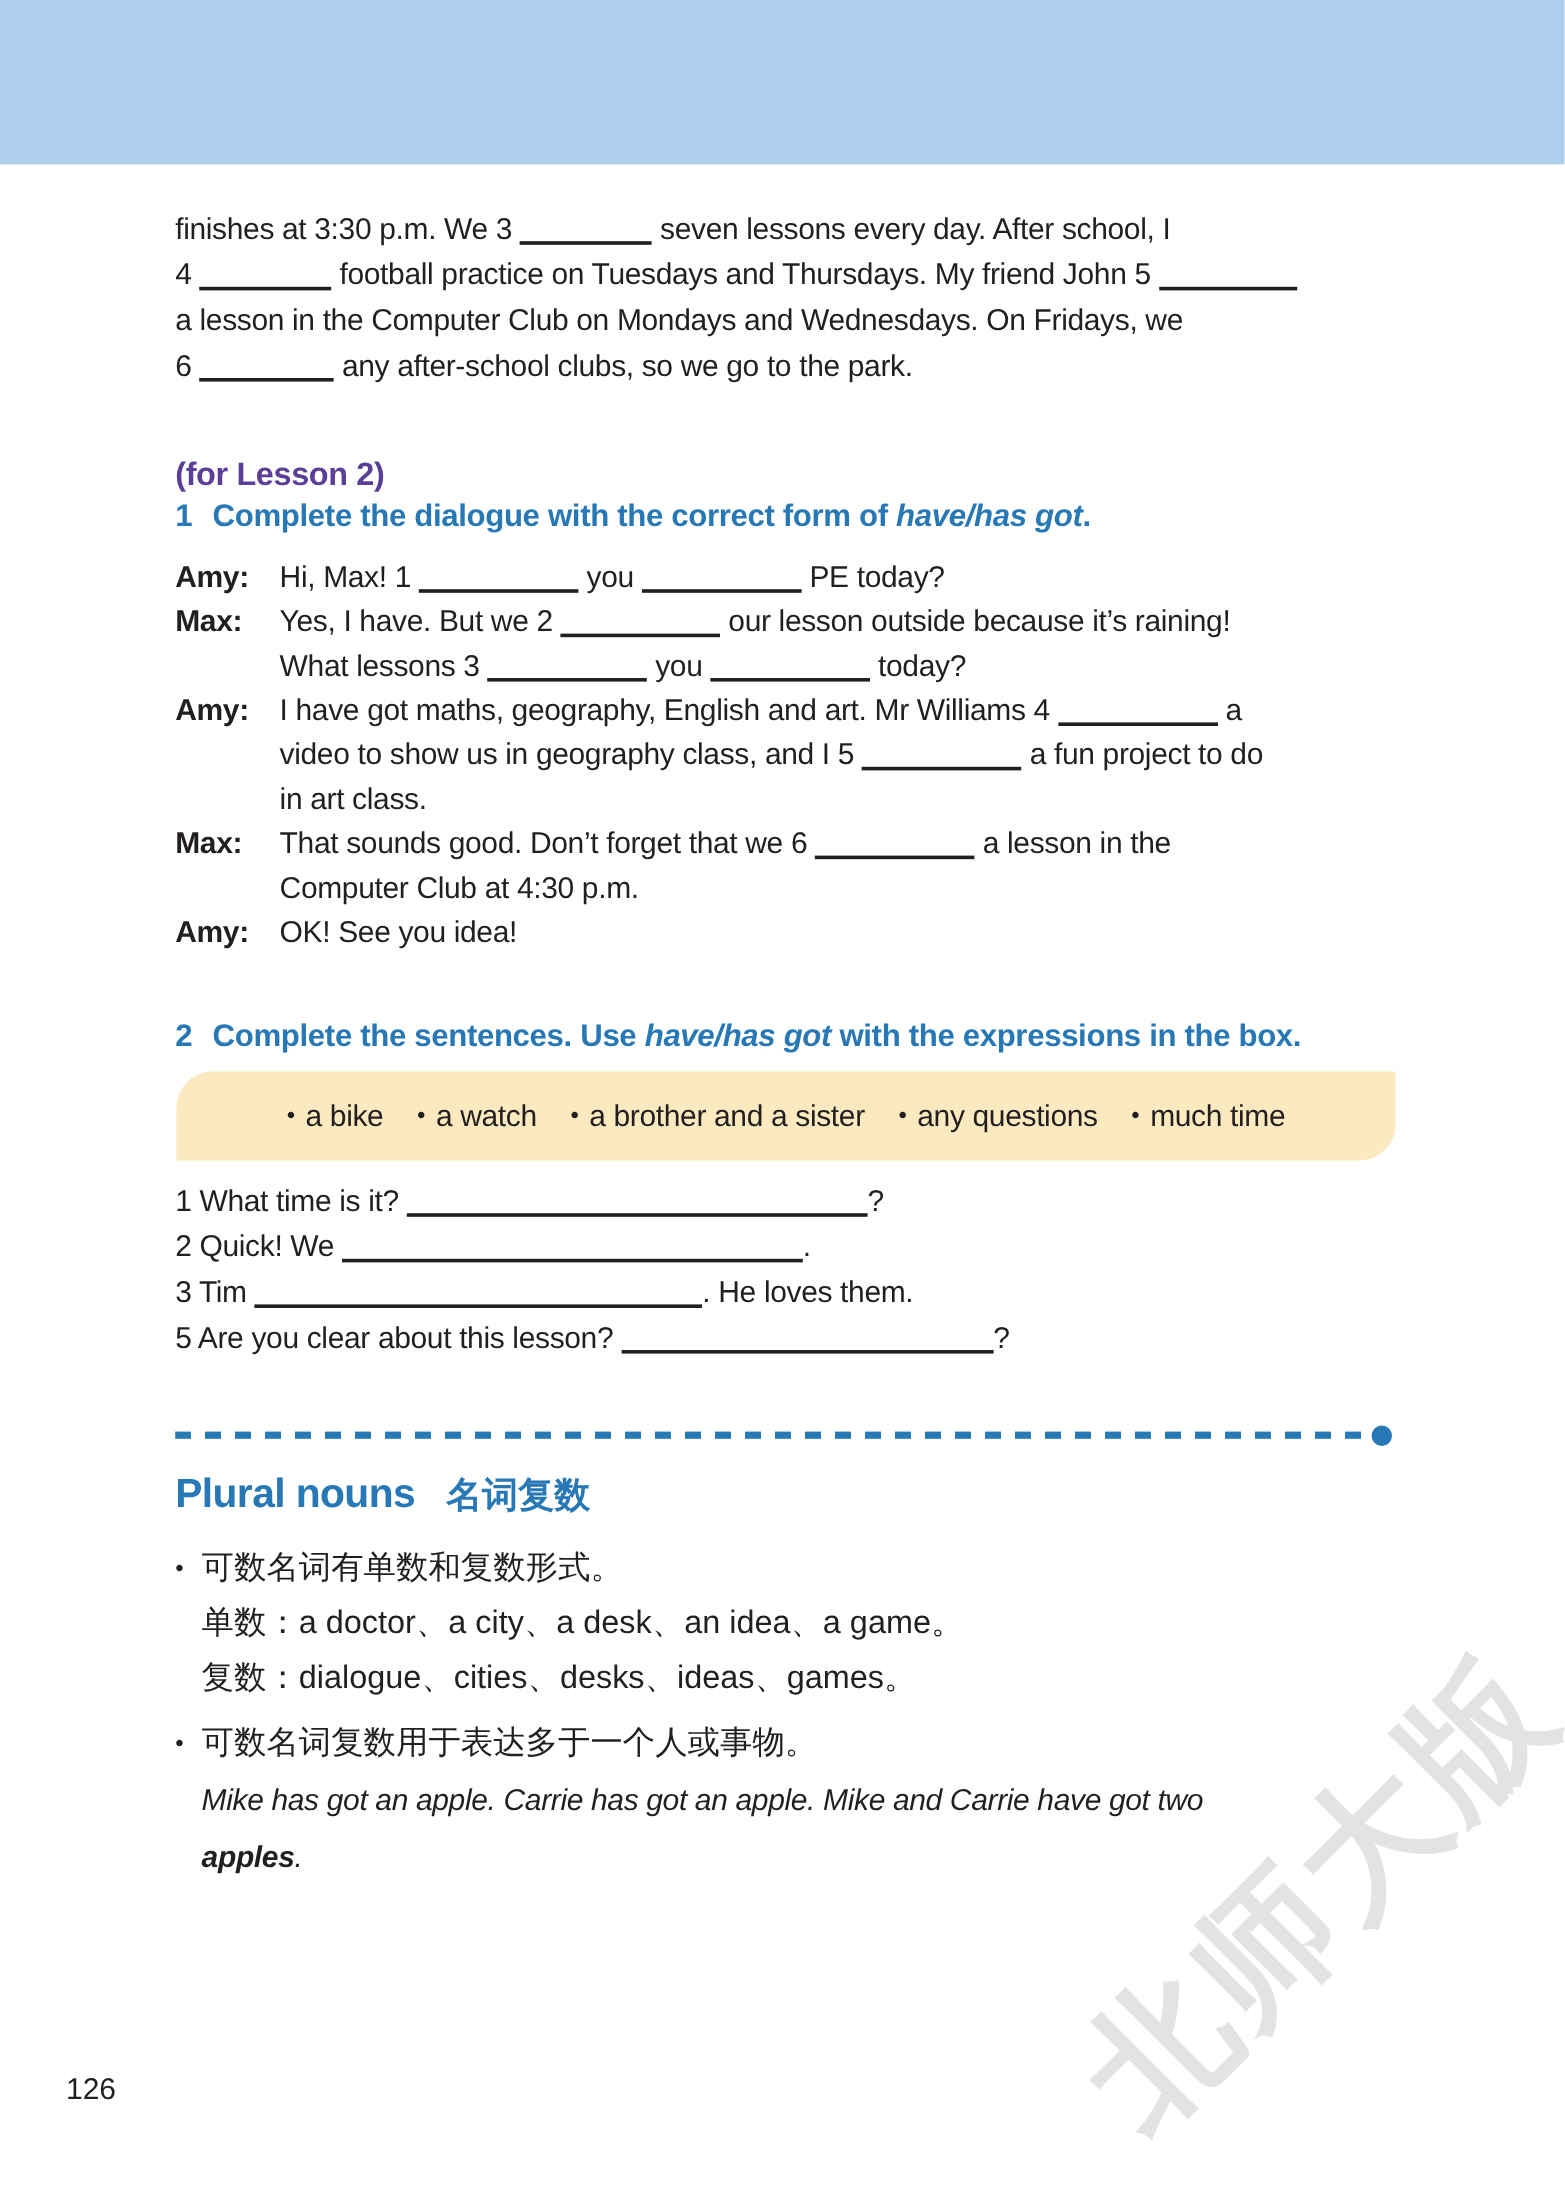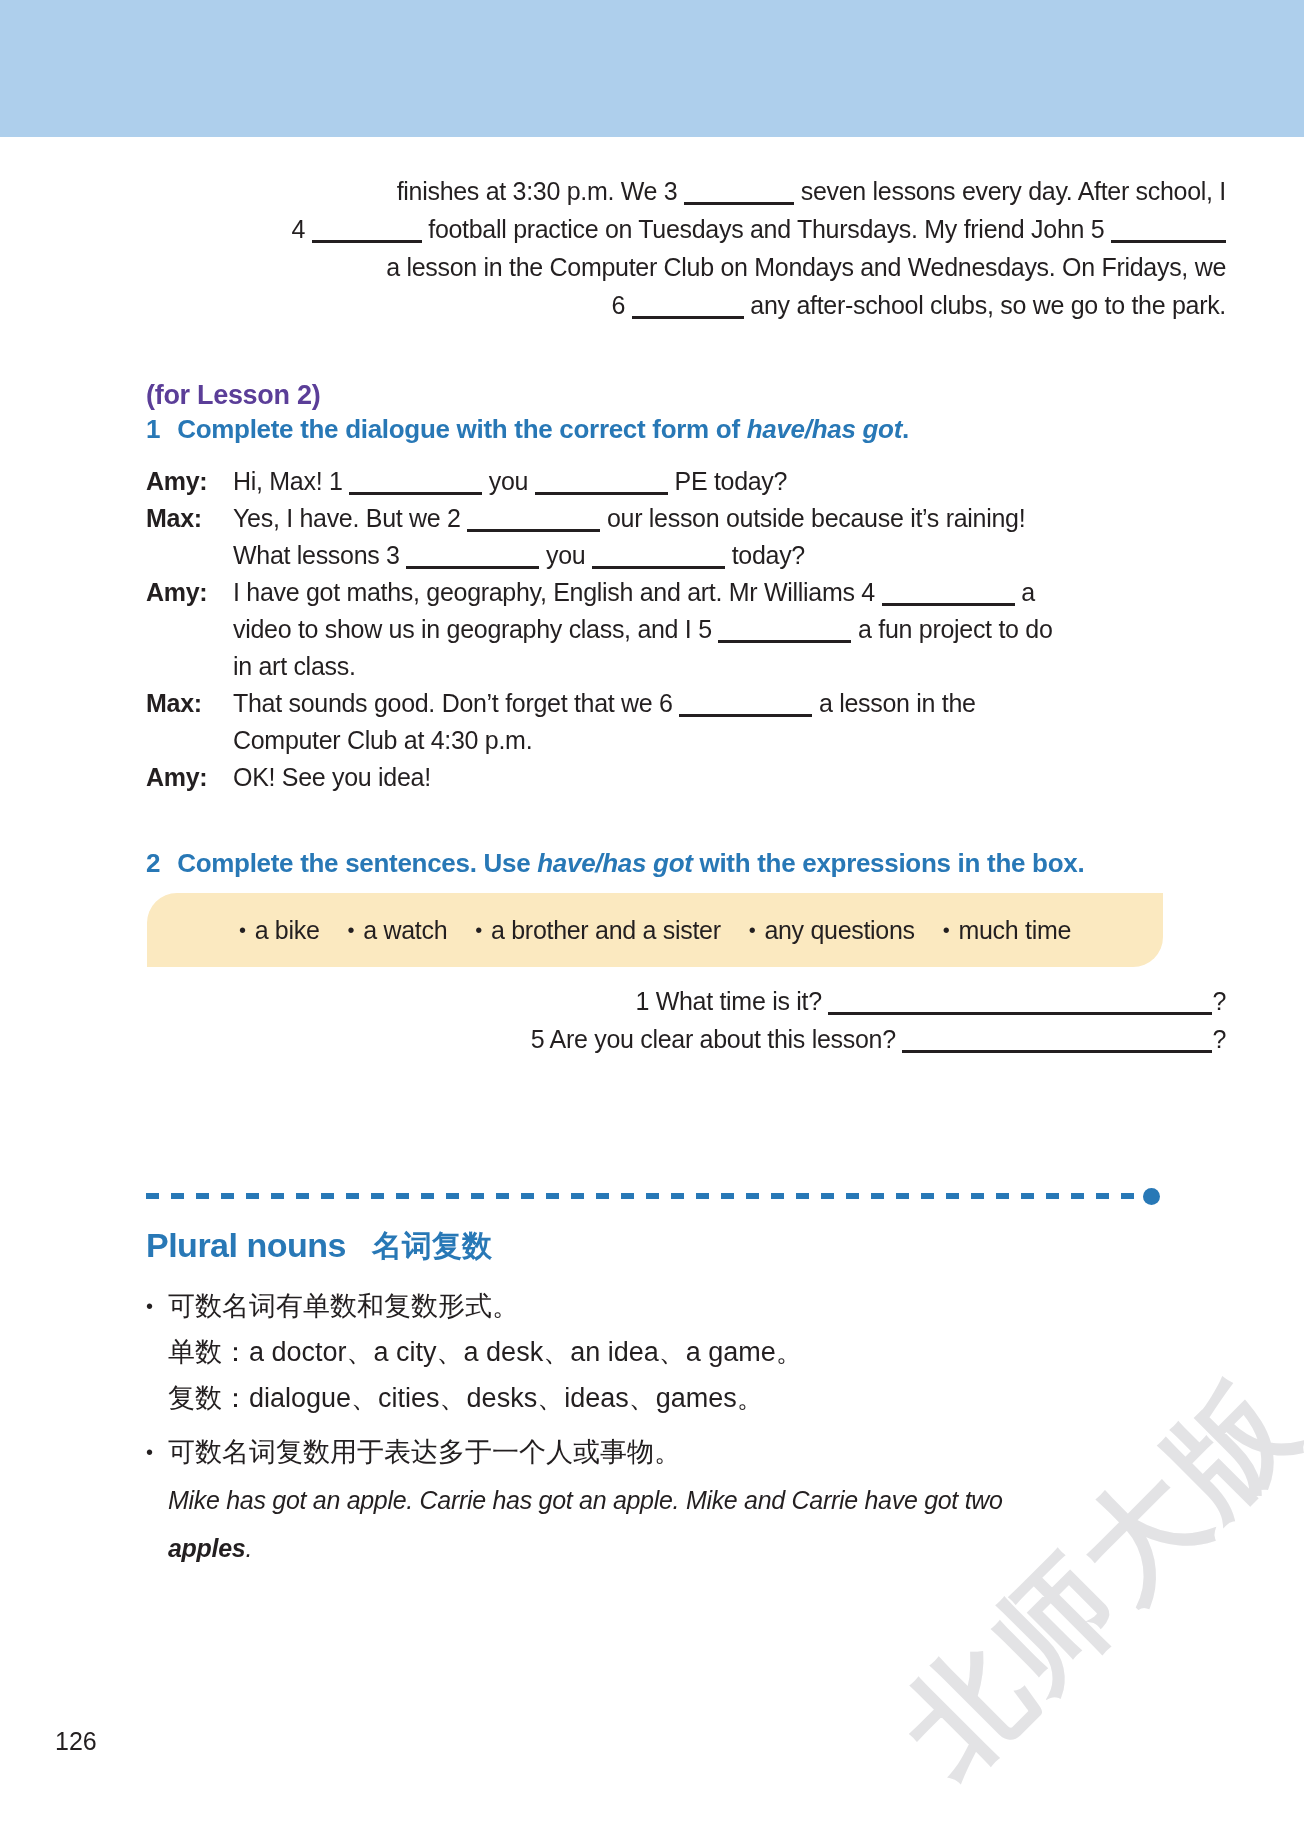--- a/index.html
+++ b/index.html
@@ -4,21 +4,21 @@
 <style>
   html,body{margin:0;padding:0;background:#ffffff;}
   #page{
     position:relative;width:1304px;height:1842px;background:#ffffff;overflow:hidden;
     font-family:"Liberation Sans","DejaVu Sans",sans-serif;
     color:var(--text,#231f20);
   }
   .abs{position:absolute;}
   .band{left:0;top:0;width:1304px;height:137px;background:var(--header-band,#aecfec);}
   .body-text{font-size:25px;letter-spacing:-0.3px;line-height:38px;}
-  .line{white-space:nowrap;text-align:right;}
+  .line{white-space:nowrap;}
   .blank{display:inline-block;height:1em;border-bottom:3px solid currentColor;vertical-align:-5px;}
   .it{font-style:italic;}
   .bd{font-weight:bold;}
   .label-purple{left:146px;top:380px;font-size:27px;font-weight:bold;
     color:var(--purple,#5b3e98);letter-spacing:-0.3px;}
   .ex-heading{font-size:26px;font-weight:bold;color:var(--accent-blue,#2878b6);
     letter-spacing:-0.3px;white-space:nowrap;}
   .ex-heading .num{display:inline-block;margin-right:17px;}
   #ex1-heading{left:146px;top:414px;}
   #ex2-heading{left:146px;top:848px;}
@@ -118,20 +118,22 @@
     <div class="abs expr-box">
         <span class="expr-item"><span class="bullet">•</span><span>a bike</span></span>
         <span class="expr-item"><span class="bullet">•</span><span>a watch</span></span>
         <span class="expr-item"><span class="bullet">•</span><span>a brother and a sister</span></span>
         <span class="expr-item"><span class="bullet">•</span><span>any questions</span></span>
         <span class="expr-item"><span class="bullet">•</span><span>much time</span></span>
       </div>
 
     <div class="abs sentences body-text">
         <div class="line"><span>1 What time is it? </span><span class="blank" style="width: 384px;"></span><span>?</span></div>
+        <div class="line"><span>2 Quick! We </span><span class="blank" style="width: 384px;"></span><span>.</span></div>
+        <div class="line"><span>3 Tim </span><span class="blank" style="width: 373px;"></span><span>. He loves them.</span></div>
         <div class="line"><span>5 Are you clear about this lesson? </span><span class="blank" style="width: 310px;"></span><span>?</span></div>
       </div>
 
     <div class="abs divider"></div>
     <div class="abs divider-dot"></div>
 
     <div class="abs grammar-title">
         <span class="en">Plural nouns</span>
         <span class="zh">名词复数</span>
       </div>

